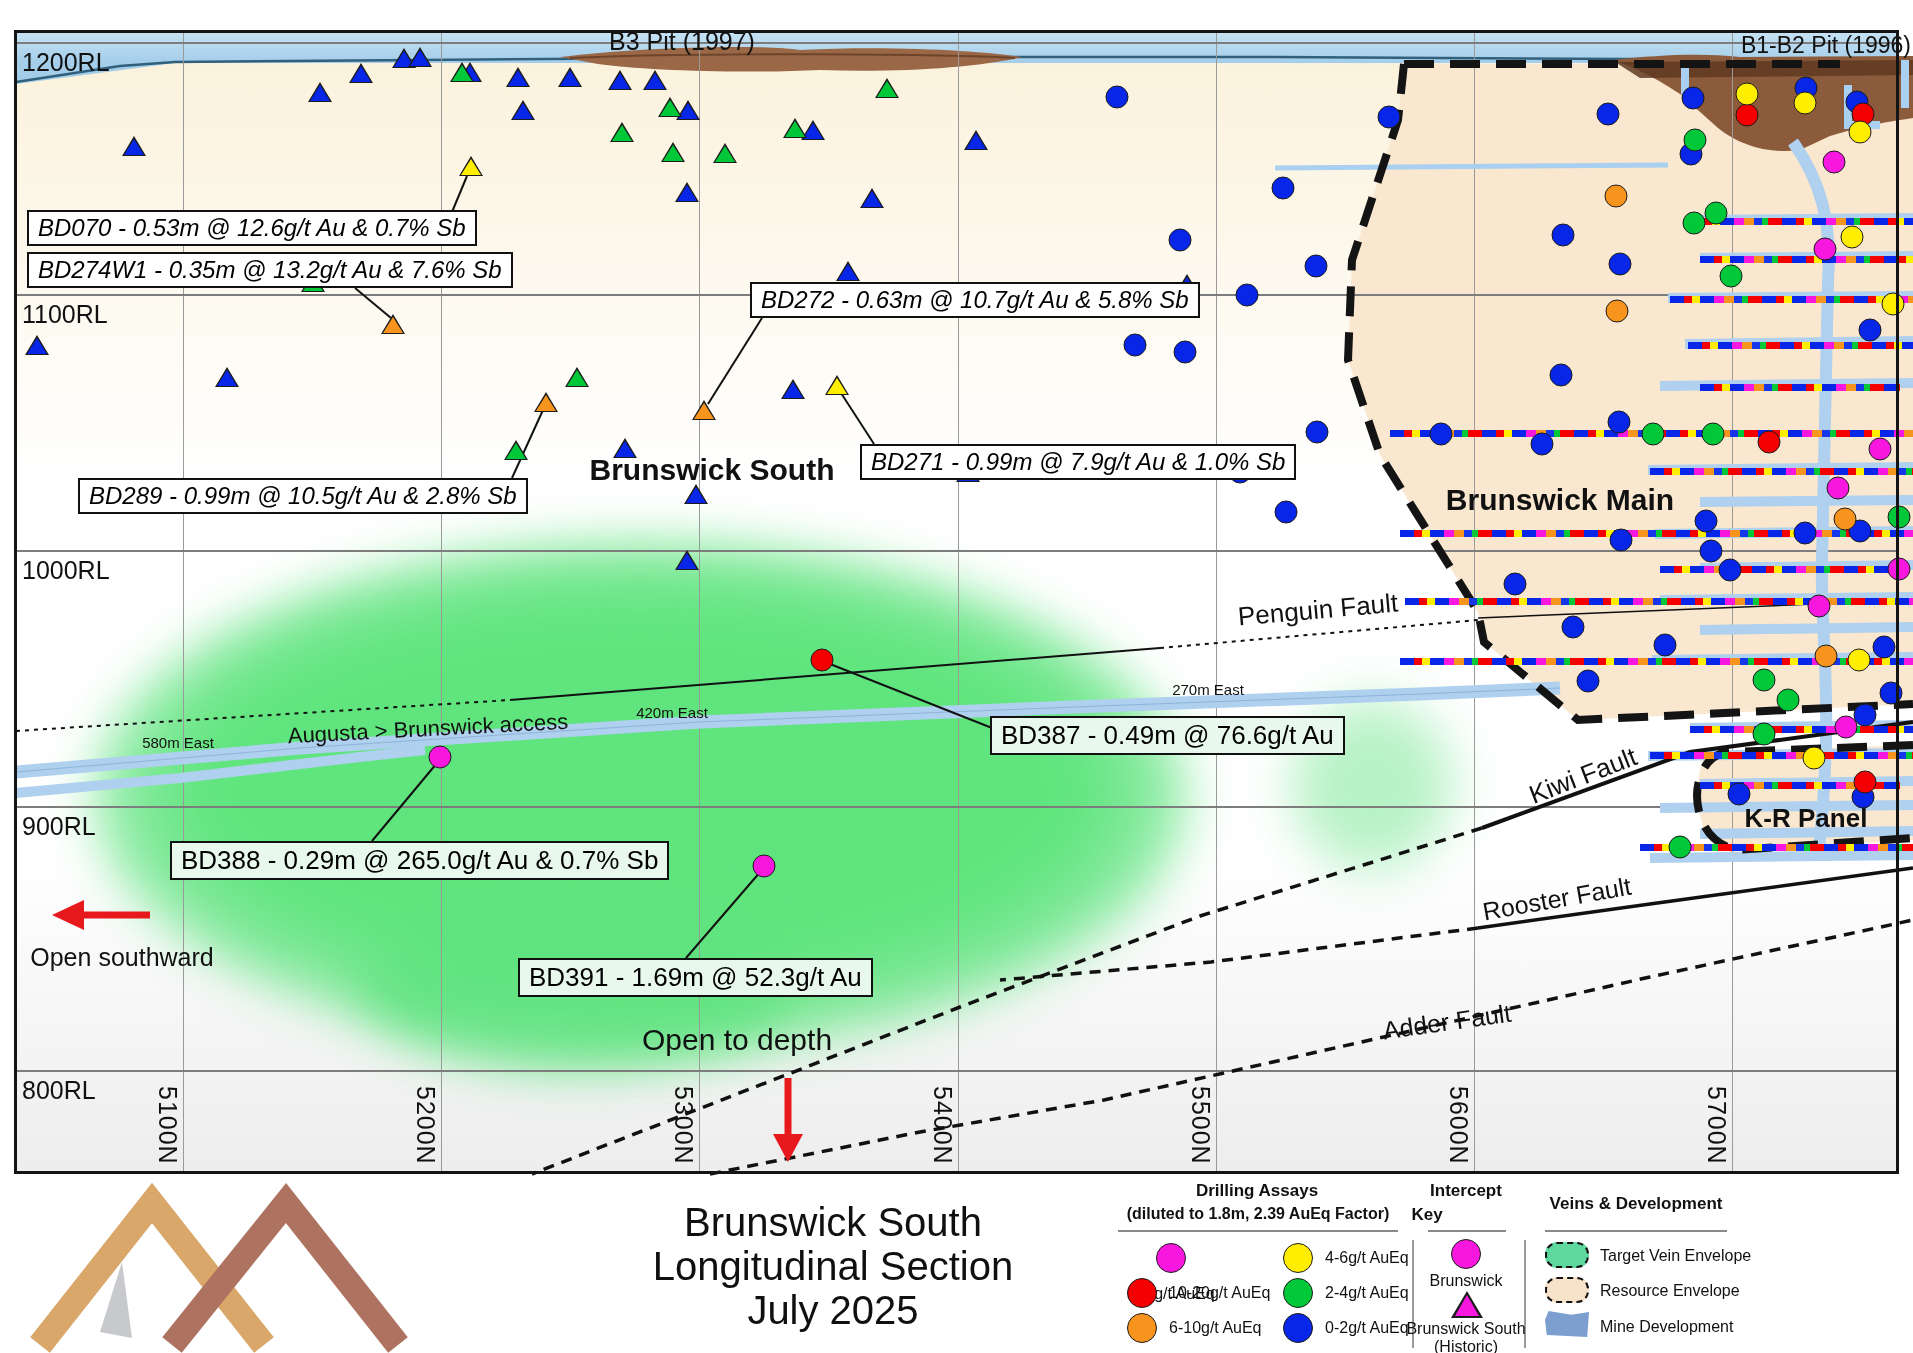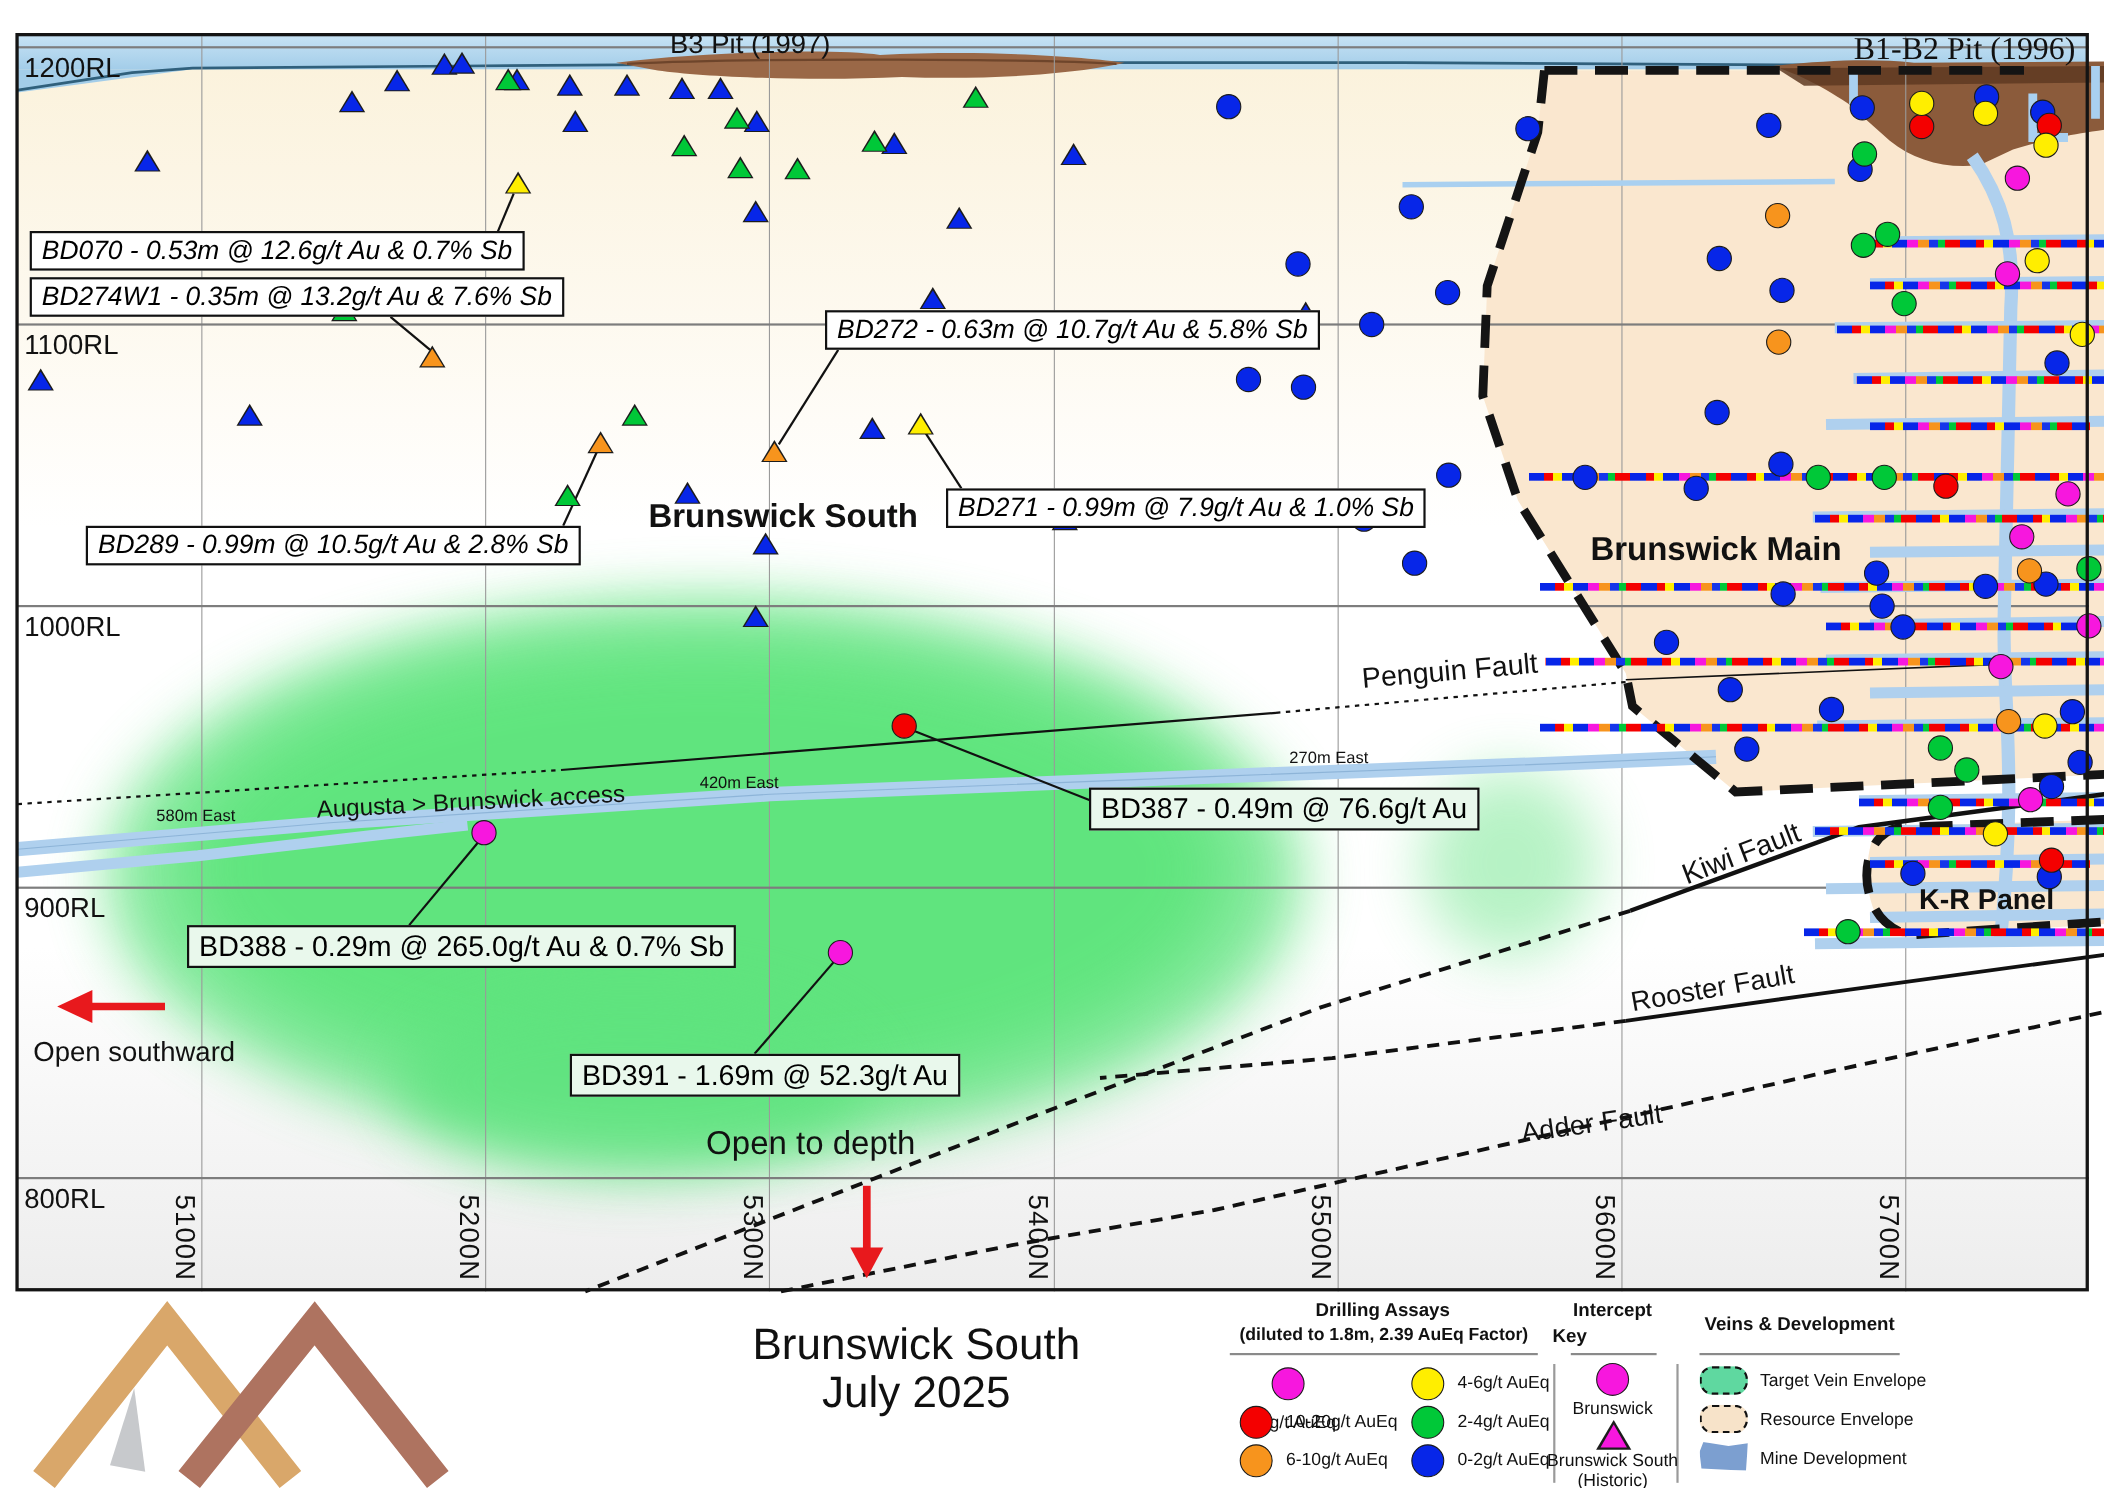--- a/index.html
+++ b/index.html
@@ -361,21 +361,21 @@
       </div>
       <div class="tri" style="left: 704px; top: 420px; border-bottom: 20px solid rgb(28, 28, 28);">
         <div style="border-bottom: 16.5px solid rgb(247, 148, 29); position: absolute; left: -10px; top: 2.5px; border-left: 10px solid transparent; border-right: 10px solid transparent;"></div>
       </div>
       <div class="tri" style="left: 546px; top: 412px; border-bottom: 20px solid rgb(28, 28, 28);">
         <div style="border-bottom: 16.5px solid rgb(247, 148, 29); position: absolute; left: -10px; top: 2.5px; border-left: 10px solid transparent; border-right: 10px solid transparent;"></div>
       </div>
     </div>
 
   <div class="plbl" style="left:682px;top:41px;font-size:25px;">B3 Pit (1997)</div>
-  <div class="plbl" style="left:1786px;top:45px;font-size:29px;font-family:Liberation Serif, serif;">B1-B2 Pit (1996)</div>
+  <div class="plbl" style="left:1826px;top:45px;font-size:23px;">B1-B2 Pit (1996)</div>
   <div class="plbl bold" style="left:712px;top:470px;font-size:30px;">Brunswick South</div>
   <div class="plbl bold" style="left:1560px;top:500px;font-size:30px;">Brunswick Main</div>
   <div class="plbl bold" style="left:1806px;top:818px;font-size:26px;">K-R Panel</div>
   <div class="plbl" style="left:1318px;top:610px;font-size:26px;transform:translate(-50%,-50%) rotate(-5deg);">Penguin Fault</div>
   <div class="plbl" style="left:1583px;top:776px;font-size:26px;transform:translate(-50%,-50%) rotate(-21deg);">Kiwi Fault</div>
   <div class="plbl" style="left:1557px;top:899px;font-size:25px;transform:translate(-50%,-50%) rotate(-10deg);">Rooster Fault</div>
   <div class="plbl" style="left:1447px;top:1022px;font-size:25px;transform:translate(-50%,-50%) rotate(-8deg);">Adder Fault</div>
   <div class="plbl" style="left:428px;top:729px;font-size:22px;transform:translate(-50%,-50%) rotate(-3deg);">Augusta &gt; Brunswick access</div>
   <div class="plbl" style="left:178px;top:742px;font-size:15px;">580m East</div>
   <div class="plbl" style="left:672px;top:712px;font-size:15px;">420m East</div>
@@ -412,20 +412,21 @@
   <div class="abs footer-bg"></div>
 
   <svg class="abs" style="left:0;top:0;z-index:10;" width="480" height="1353">
     <polygon points="100,1332 122,1262 132,1338" fill="#C7C9CC"></polygon>
     <polyline points="40,1345 152,1203 264,1345" fill="none" stroke="#D9A76A" stroke-width="25"></polyline>
     <polyline points="172,1345 286,1203 398,1345" fill="none" stroke="#AE7360" stroke-width="25"></polyline>
   </svg>
 
   <div class="abs title-block">
     <div>Brunswick South</div>
+    <div>Longitudinal Section</div>
     <div>July 2025</div>
   </div>
 
   <div class="leg-h" style="left:1257px;top:1181px;">Drilling Assays</div>
   <div class="leg-sub" style="left:1258px;top:1205px;">(diluted to 1.8m, 2.39 AuEq Factor)</div>
   <div class="leg-underline" style="left:1118px;top:1230px;width:280px;"></div>
   <div class="leg-h" style="left:1466px;top:1181px;">Intercept</div>
   <div class="leg-h" style="left:1427px;top:1205px;">Key</div>
   <div class="leg-underline" style="left:1428px;top:1230px;width:78px;"></div>
   <div class="leg-h" style="left:1636px;top:1194px;">Veins &amp; Development</div>

